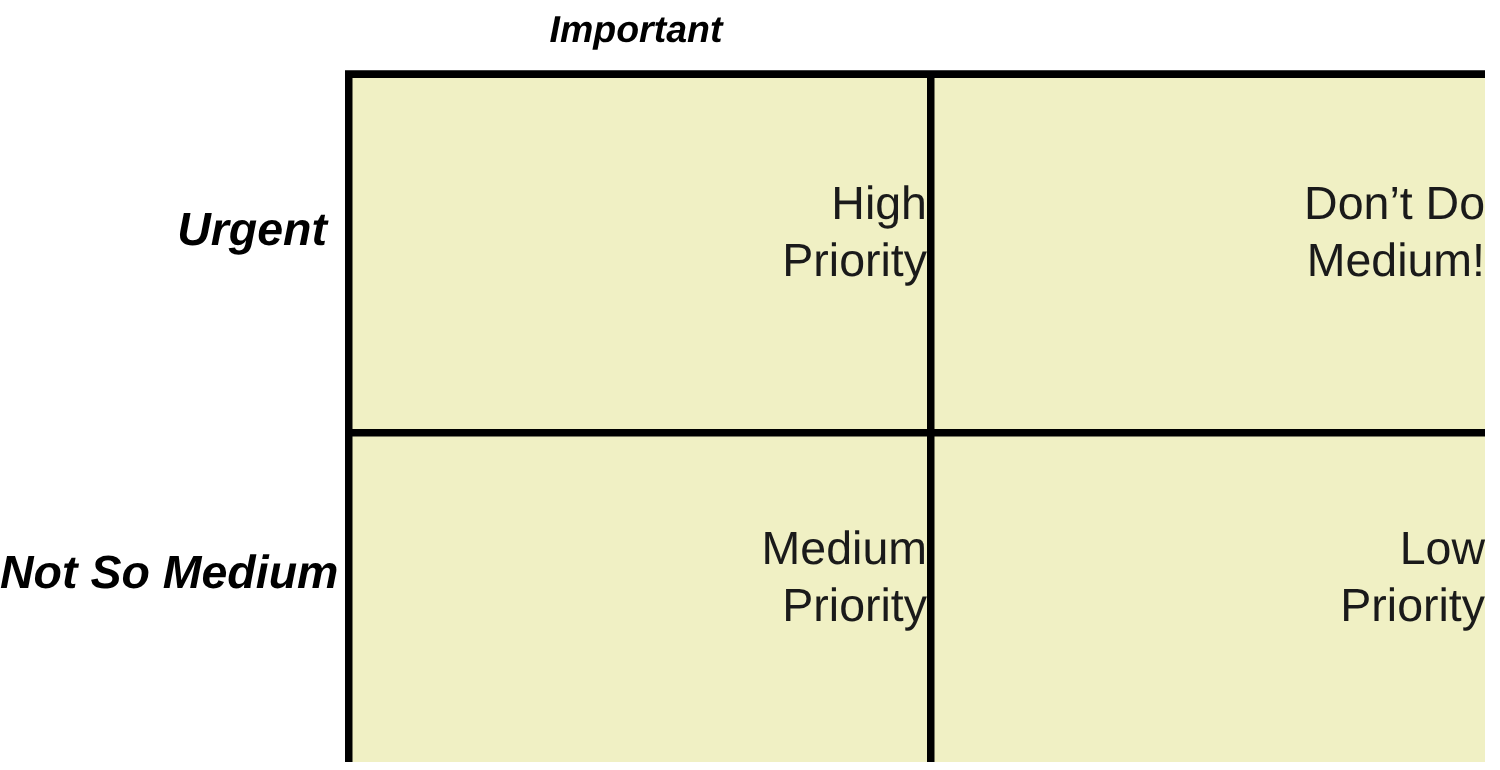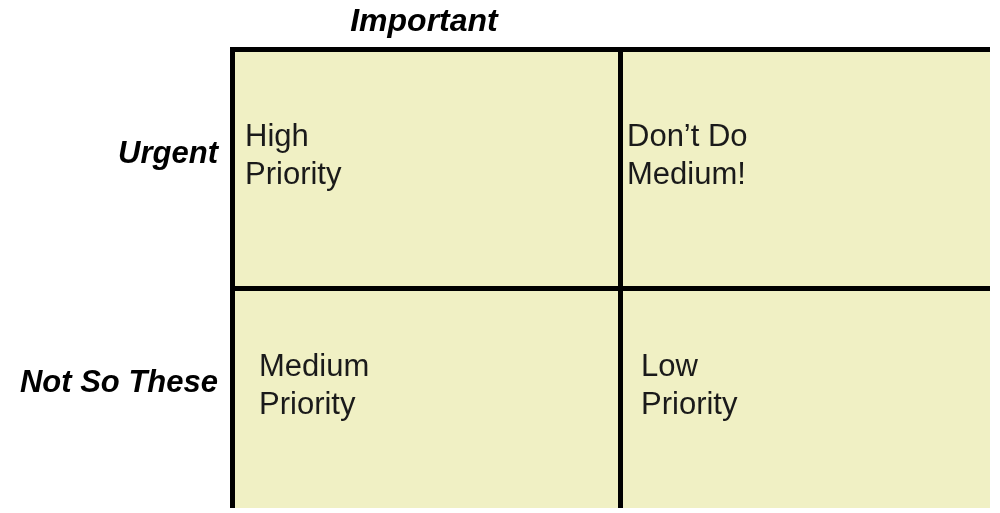--- a/index.html
+++ b/index.html
@@ -24,21 +24,21 @@
 
   
   .col-header {
     position: absolute;
     top: 0px;
     height: 44px;
     line-height: 40px;
     text-align: center;
     font-weight: bold;
     font-style: italic;
-    font-size: 32px;
+    font-size: 25px;
     letter-spacing: 0px;
     white-space: nowrap;
     color: #000000;
   }
   #col-header-important { left: 236px; width: 376px; }
   #col-header-not-important { left: 618px; width: 372px; }
 
   
   .row-header {
     position: absolute;
@@ -73,21 +73,21 @@
   .quadrant {
     background: #f0f0c4;
     position: relative;
     overflow: hidden;
   }
 
   .quadrant-label {
     position: absolute;
     left: 0;
     right: 0;
-    text-align: left;
+    text-align: right;
     font-size: 31px;
     font-weight: normal;
     font-style: normal;
     line-height: 1.24;
     color: #1a1a1a;
     white-space: pre-line;
   }
 
   #quadrant-high-priority .quadrant-label { top: 65px; padding-left: 10px; }
   #quadrant-dont-do .quadrant-label { top: 65px; padding-left: 4px; }
@@ -97,21 +97,21 @@
 </head>
 <body>
 
 <div id="matrix-figure">
 
   <div class="col-header" id="col-header-important">Important</div>
 
 
   <div class="row-header" id="row-header-urgent">Urgent</div>
 
-  <div class="row-header" id="row-header-not-urgent">Not So These</div>
+  <div class="row-header" id="row-header-not-urgent">Not So Medium</div>
 
   <div id="matrix-grid">
 
     <div class="quadrant" id="quadrant-high-priority">
       <div class="quadrant-label">High
 Priority</div>
     </div>
 
     <div class="quadrant" id="quadrant-dont-do">
       <div class="quadrant-label">Don’t Do

